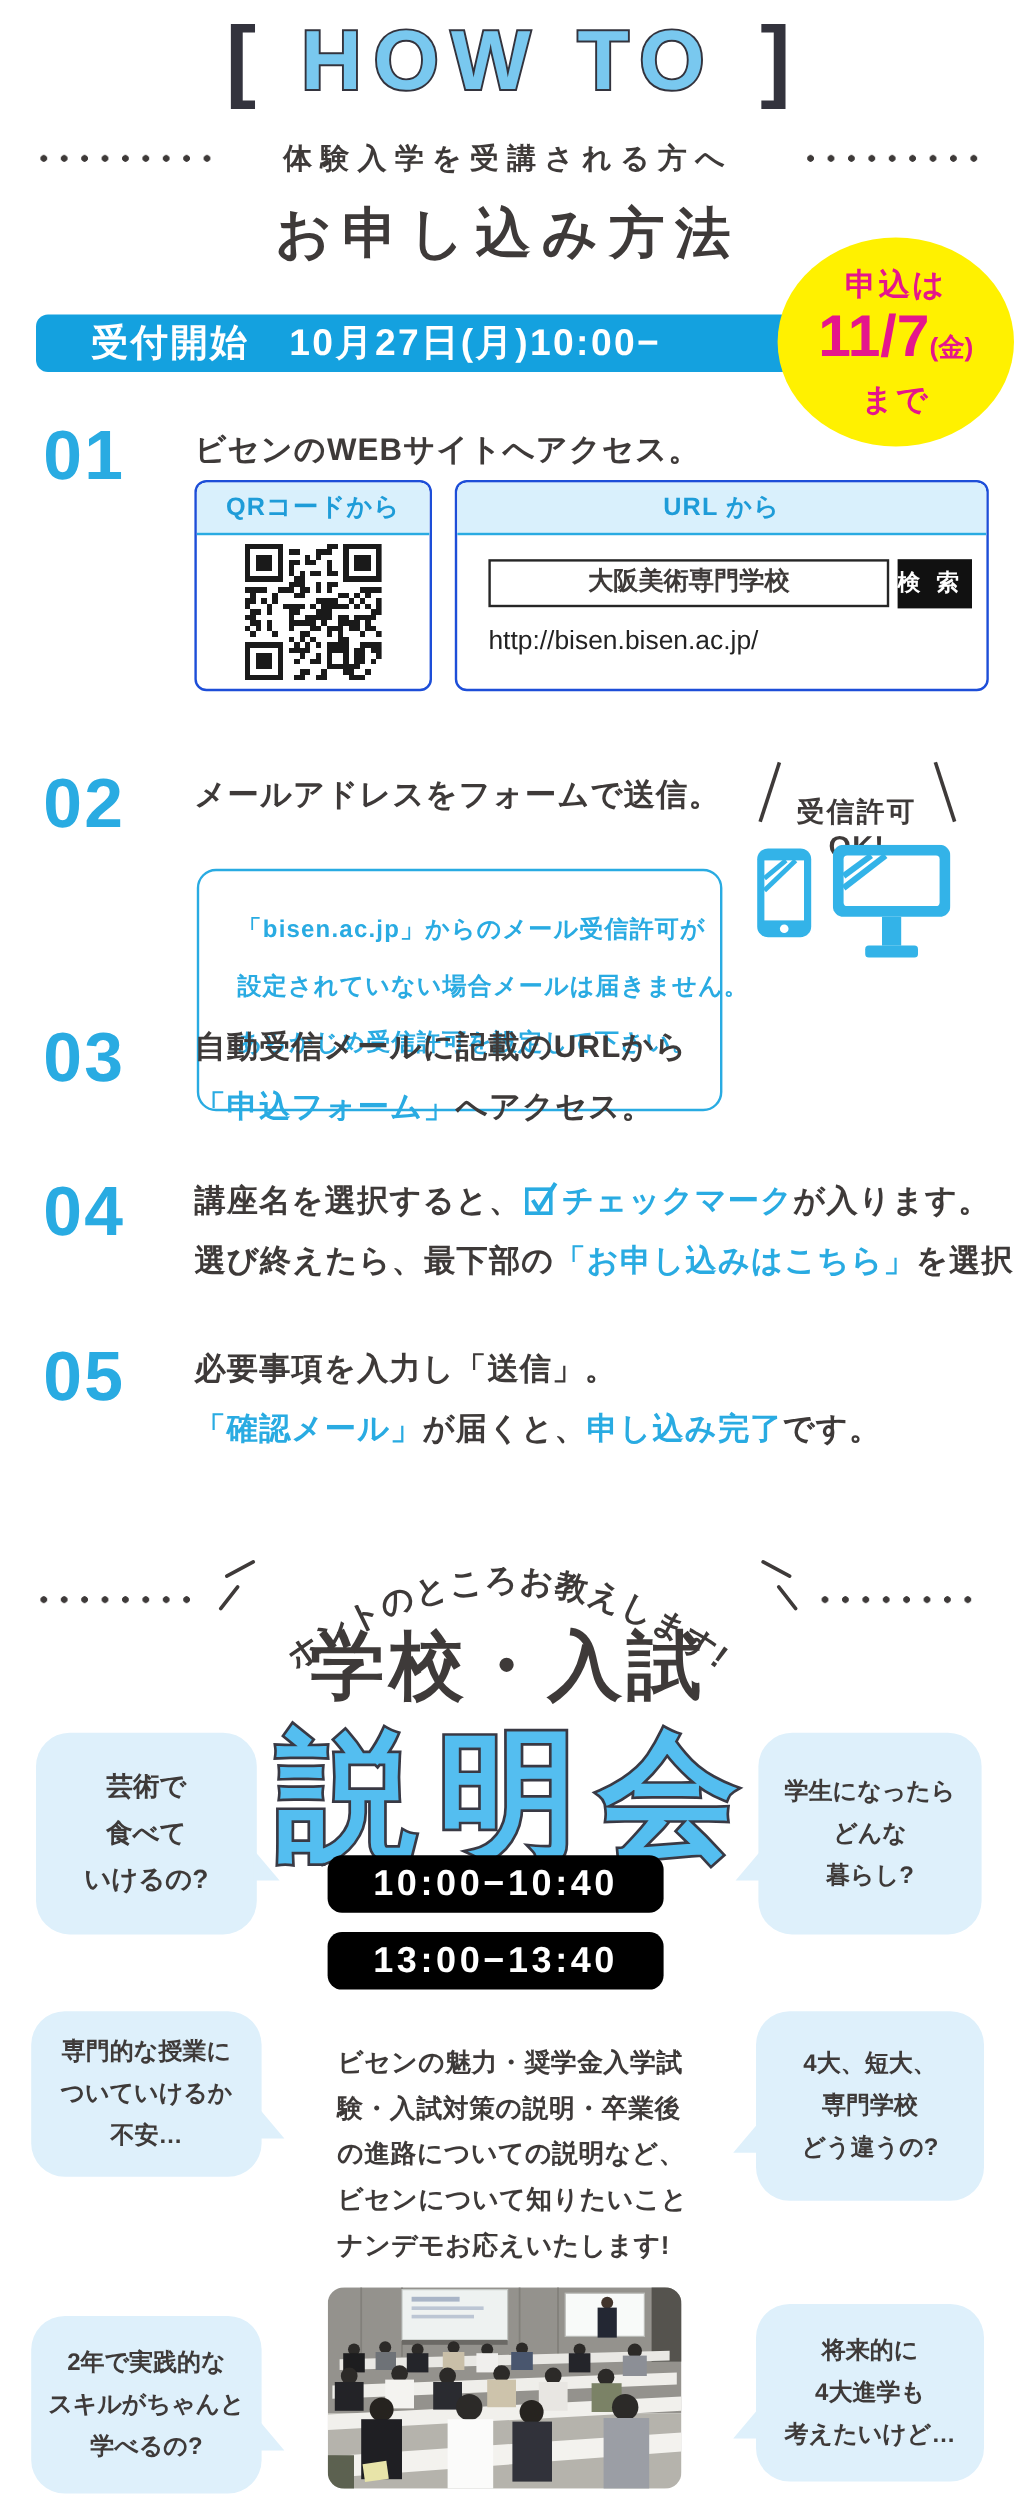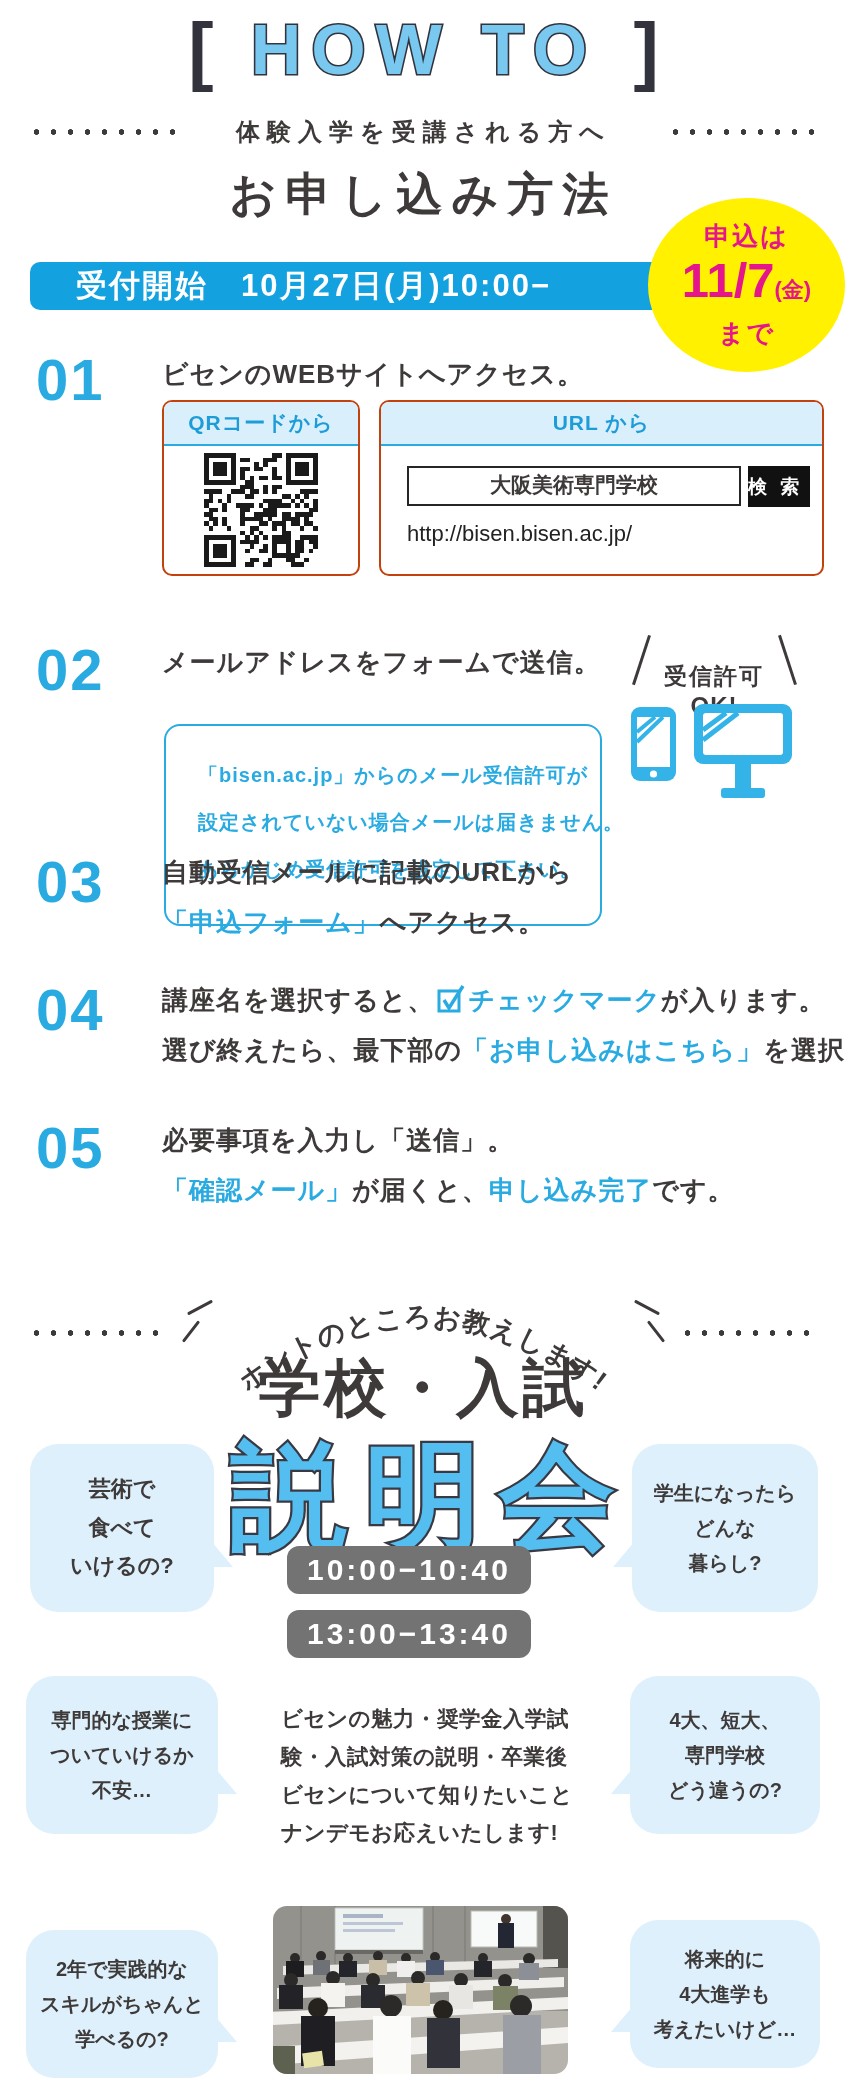--- a/index.html
+++ b/index.html
@@ -20,21 +20,21 @@
             display:flex;flex-direction:column;justify-content:center;align-items:center;color:#E5168C;}
   .deadline .dl1{font-size:26px;font-weight:700;letter-spacing:2px;}
   .deadline .dl2{font-size:49px;font-weight:800;line-height:52px;}
   .deadline .dl2 small{font-size:22px;font-weight:800;}
   .deadline .dl3{font-size:26px;font-weight:700;letter-spacing:2px;}
 
   
   .stepnum{left:36px;font-size:58px;font-weight:700;color:#29ABE2;letter-spacing:2px;line-height:64px;}
   .stepline{left:162px;font-size:26px;font-weight:600;letter-spacing:1px;line-height:36px;white-space:nowrap;}
   .blue{color:#29ABE2;}
-  .card{top:400px;height:172px;background:#fff;border:2px solid #c2410c;border-radius:10px;overflow:hidden;}
+  .card{top:400px;height:172px;background:#fff;border:2px solid #1d4ed8;border-radius:10px;overflow:hidden;}
   .card .card-head{height:42px;line-height:42px;background:#D9F0FC;border-bottom:2px solid #29ABE2;
                    text-align:center;color:#1E9CD8;font-size:21px;font-weight:700;letter-spacing:1px;}
   .qr-card{left:162px;width:194px;}
   .url-card{left:379px;width:441px;}
   .qr-wrap{display:flex;justify-content:center;margin-top:7px;}
   .search-row{display:flex;margin:20px 0 0 26px;}
   .search-field{width:330px;height:36px;border:2.5px solid #262626;line-height:34px;text-align:center;
                 font-size:21px;font-weight:600;color:#3E3A39;background:#fff;}
   .search-btn{width:62px;height:41px;background:#111;color:#fff;font-size:19px;font-weight:700;
               letter-spacing:4px;text-align:left;line-height:41px;margin-left:7px;}
@@ -44,21 +44,21 @@
   .note-box div{font-size:20px;font-weight:700;color:#29ABE2;letter-spacing:1px;line-height:47px;white-space:nowrap;}
   .perm-text{left:652px;top:638px;width:124px;text-align:center;font-weight:700;color:#3E3A39;}
   .perm-text .p1{font-size:23px;letter-spacing:2px;margin-top:23px;}
   .perm-text .p2{font-size:24px;letter-spacing:1px;}
   .slash{width:2.5px;height:52px;background:#3E3A39;}
   .checkbox-svg{vertical-align:-4px;margin:0 2px;}
 
   
   .tickbar{background:#3E3A39;height:3px;border-radius:2px;}
   .title-black{top:1346px;left:0;width:847px;text-align:center;font-size:62px;font-weight:700;letter-spacing:4px;}
-  .time-btn{left:287px;width:244px;height:48px;background:#737373;border-radius:12px;color:#fff;
+  .time-btn{left:273px;width:280px;height:48px;background:#000000;border-radius:12px;color:#fff;
             text-align:center;line-height:48px;font-size:30px;font-weight:700;letter-spacing:3px;}
   .bubble{background:#DEF0FB;border-radius:28px;color:#3E3A39;font-weight:600;text-align:center;
           display:flex;flex-direction:column;justify-content:center;line-height:1.75;}
   .bubble .tail{position:absolute;width:0;height:0;border-style:solid;}
   .tail-right{right:-19px;top:58%;border-width:26px 0 0 22px;border-color:transparent transparent transparent #DEF0FB;}
   .tail-left{left:-19px;top:58%;border-width:26px 22px 0 0;border-color:transparent #DEF0FB transparent transparent;}
   .desc{left:281px;top:1700px;width:300px;}
   .desc div{font-size:21.5px;font-weight:600;letter-spacing:0.5px;line-height:38px;white-space:nowrap;}
   .photo{left:273px;top:1906px;width:295px;height:168px;border-radius:14px;overflow:hidden;}
 </style>
@@ -395,21 +395,21 @@
     <span>食べて</span>
     <span>いけるの?</span>
     <i class="tail tail-right"></i>
   </div>
   <div class="abs bubble" style="left:632px;top:1444px;width:186px;height:168px;font-size:20px;">
     <span>学生になったら</span>
     <span>どんな</span>
     <span>暮らし?</span>
     <i class="tail tail-left"></i>
   </div>
-  <div class="abs bubble" style="left:26px;top:1676px;width:192px;height:158px;font-size:20px;">
+  <div class="abs bubble" style="left:26px;top:1676px;width:192px;height:138px;font-size:20px;">
     <span>専門的な授業に</span>
     <span>ついていけるか</span>
     <span>不安…</span>
     <i class="tail tail-right"></i>
   </div>
   <div class="abs bubble" style="left:630px;top:1676px;width:190px;height:158px;font-size:20px;">
     <span>4大、短大、</span>
     <span>専門学校</span>
     <span>どう違うの?</span>
     <i class="tail tail-left"></i>
@@ -423,20 +423,21 @@
   <div class="abs bubble" style="left:630px;top:1920px;width:190px;height:148px;font-size:20px;">
     <span>将来的に</span>
     <span>4大進学も</span>
     <span>考えたいけど…</span>
     <i class="tail tail-left"></i>
   </div>
 
   <div class="abs desc">
     <div>ビセンの魅力・奨学金入学試</div>
     <div>験・入試対策の説明・卒業後</div>
+    <div>の進路についての説明など、</div>
     <div>ビセンについて知りたいこと</div>
     <div>ナンデモお応えいたします!</div>
   </div>
 
   <div class="abs photo">
     <svg width="295" height="168" viewBox="0 0 295 168">
       <rect x="0" y="0" width="295" height="105" fill="#94928d"></rect>
       <g stroke="#82807b" stroke-width="1.5">
         <line x1="28" y1="0" x2="28" y2="58"></line>
           <line x1="62" y1="0" x2="62" y2="58"></line>

